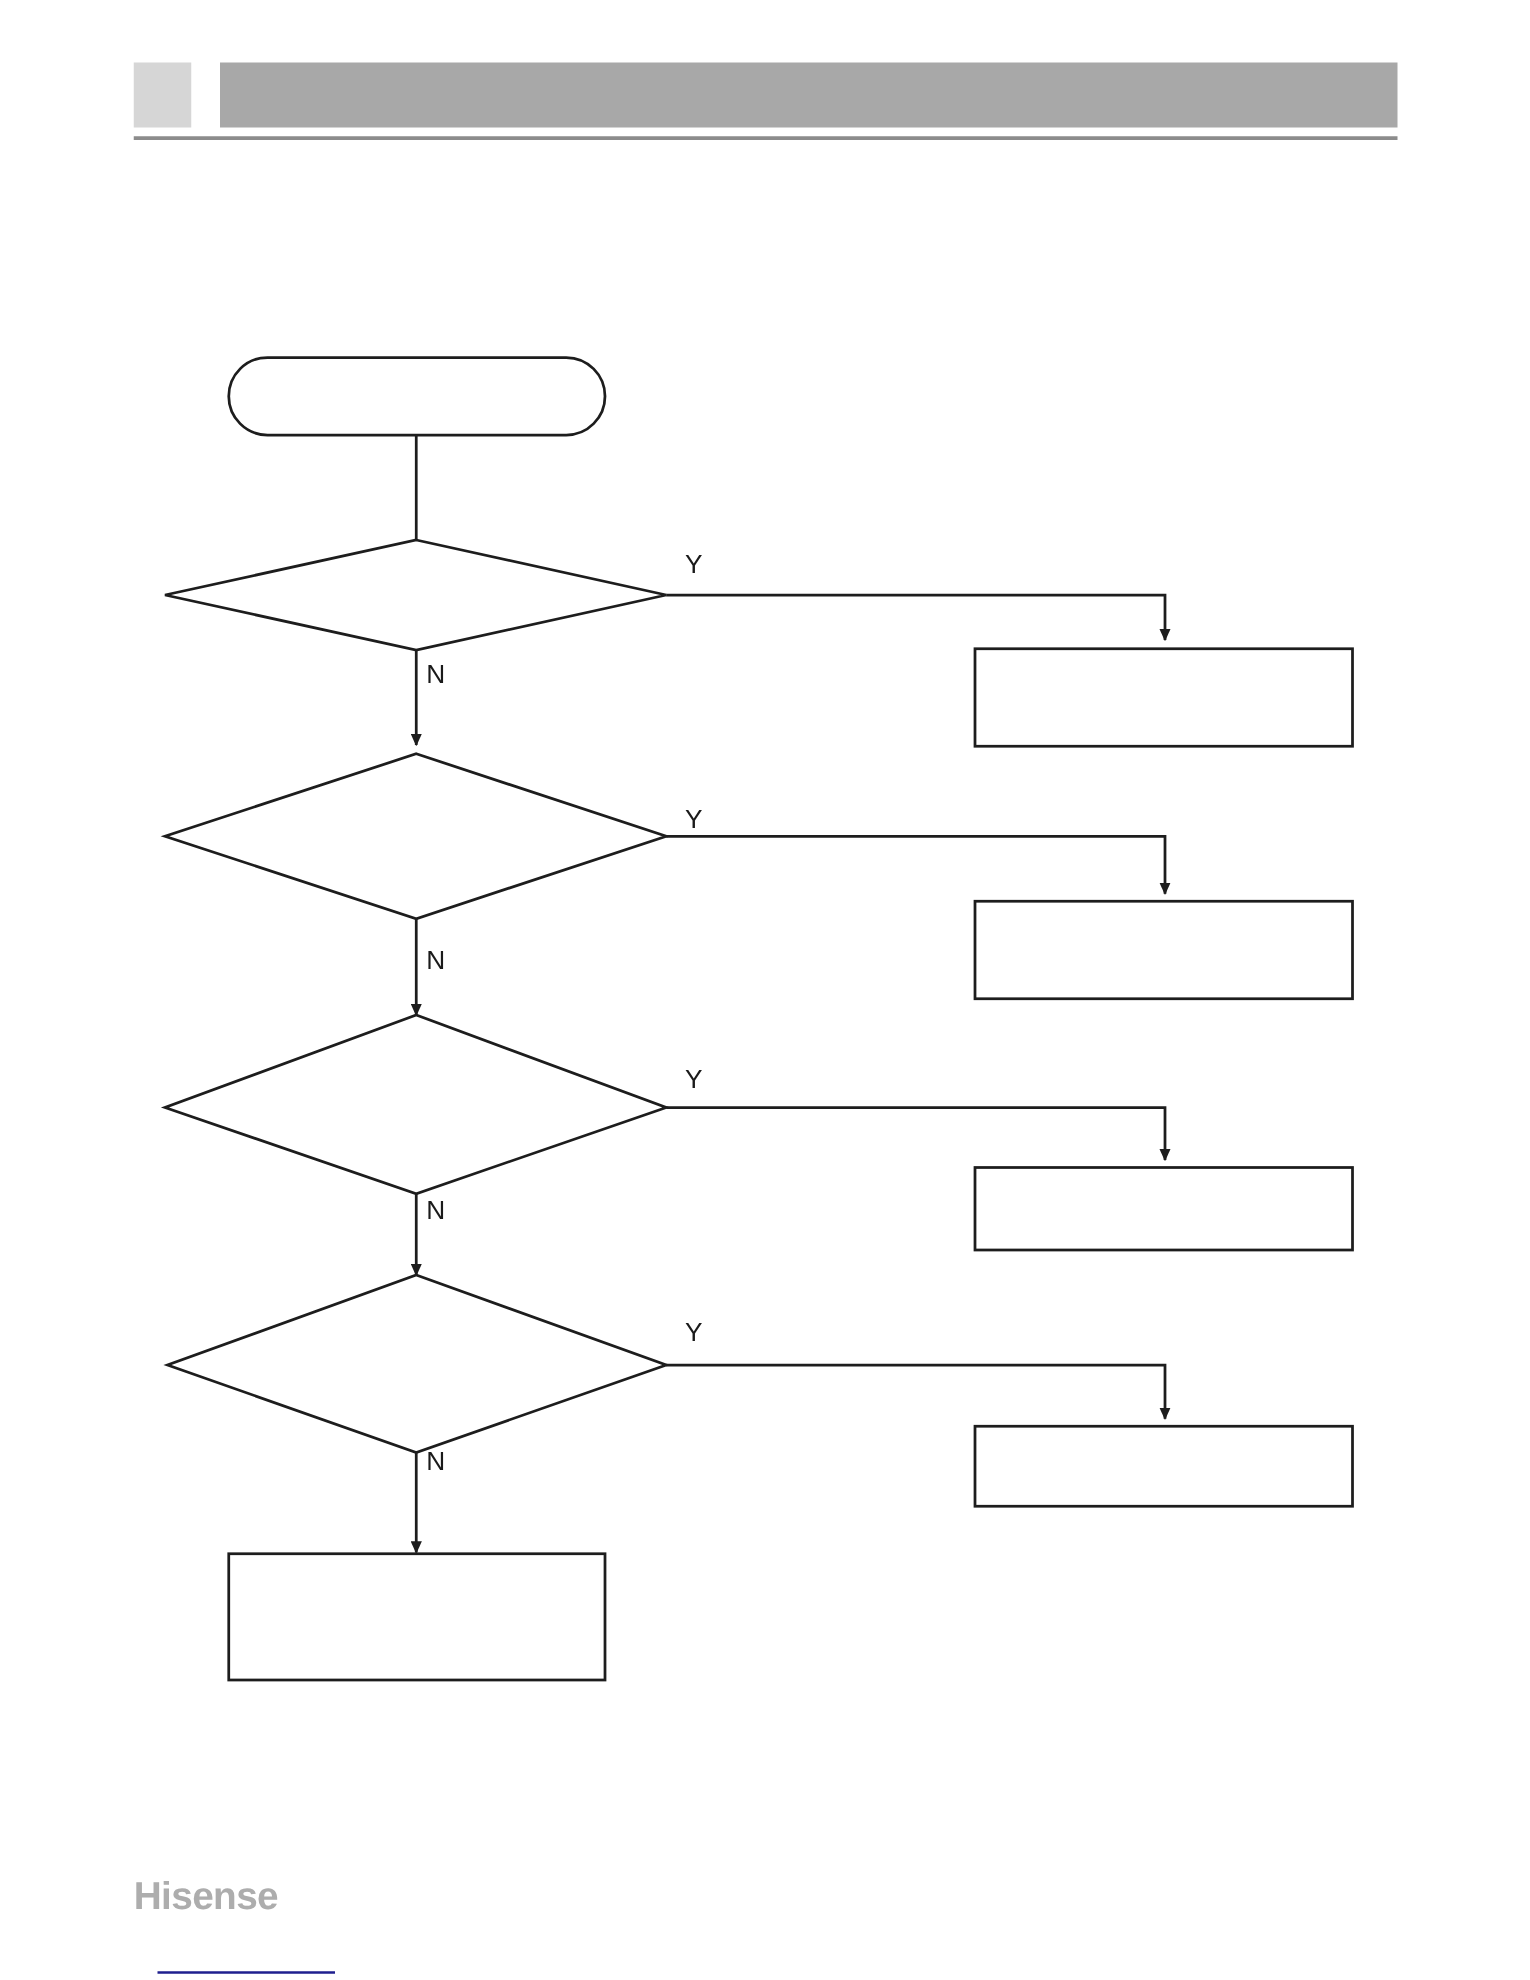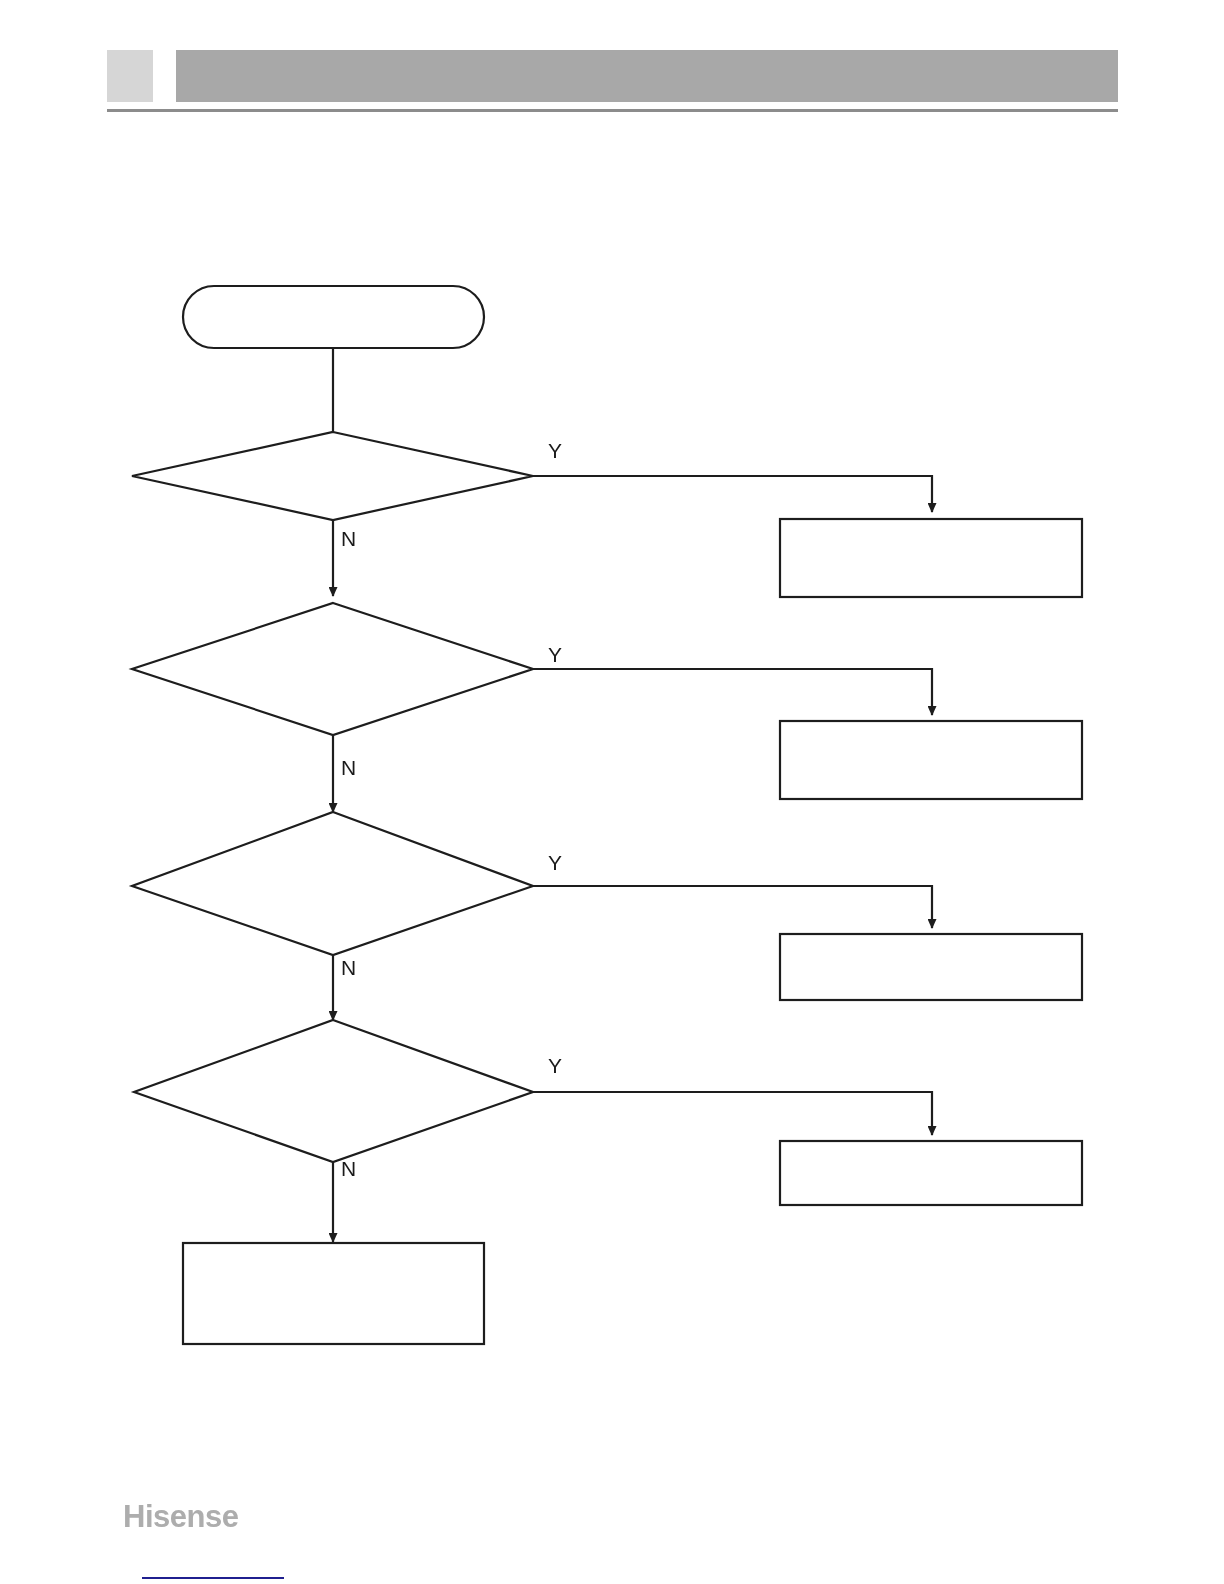--- a/index.html
+++ b/index.html
@@ -97,21 +97,20 @@
     fill: #1d1d1d;
   }
 
   
   #footer {
     position: absolute;
     left: 0;
     top: 1480px;
     width: 1100px;
     height: 104px;
-    margin-left: 16px;
   }
   #brand-logo {
     position: absolute;
     left: 107px;
     top: 19px;
     font-size: 31px;
     font-weight: bold;
     color: #adadad;
     letter-spacing: -0.5px;
   }

